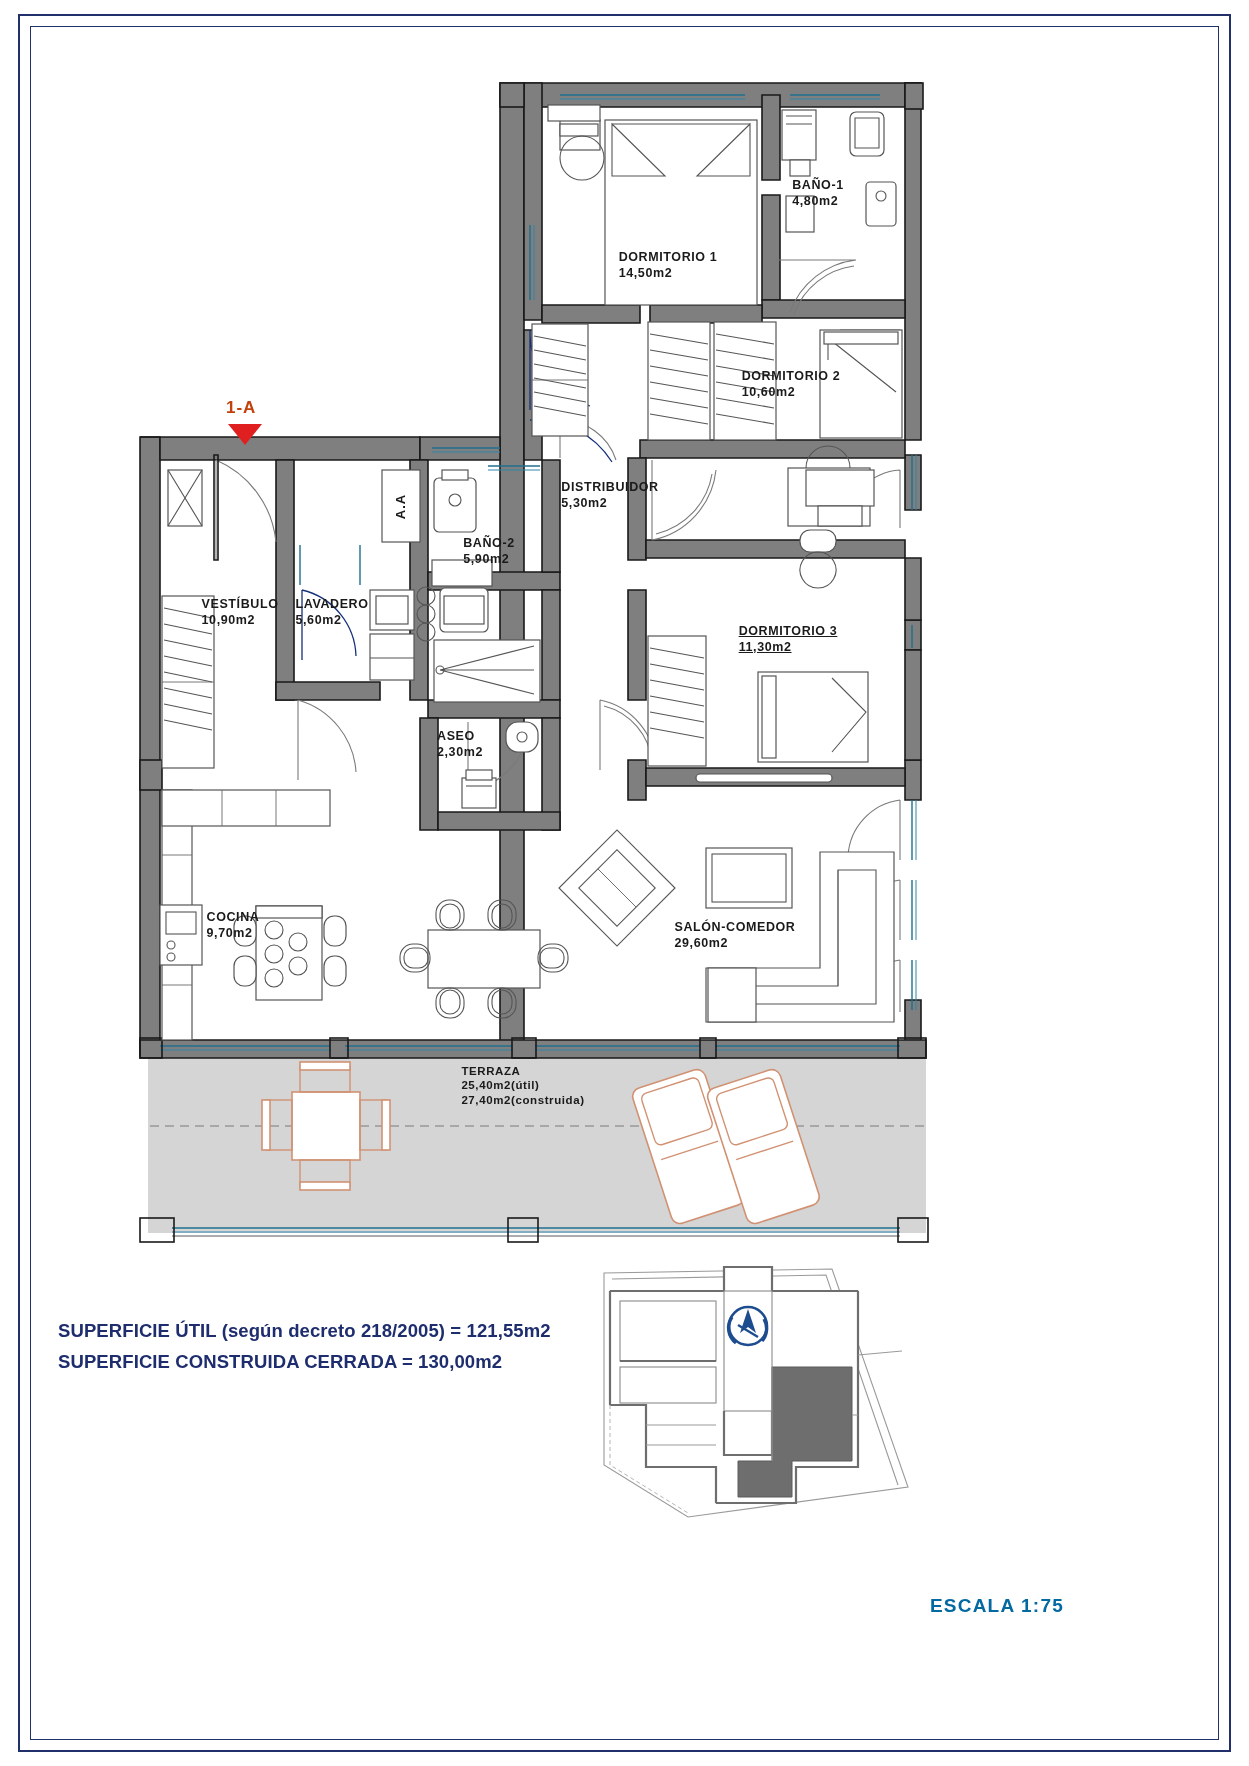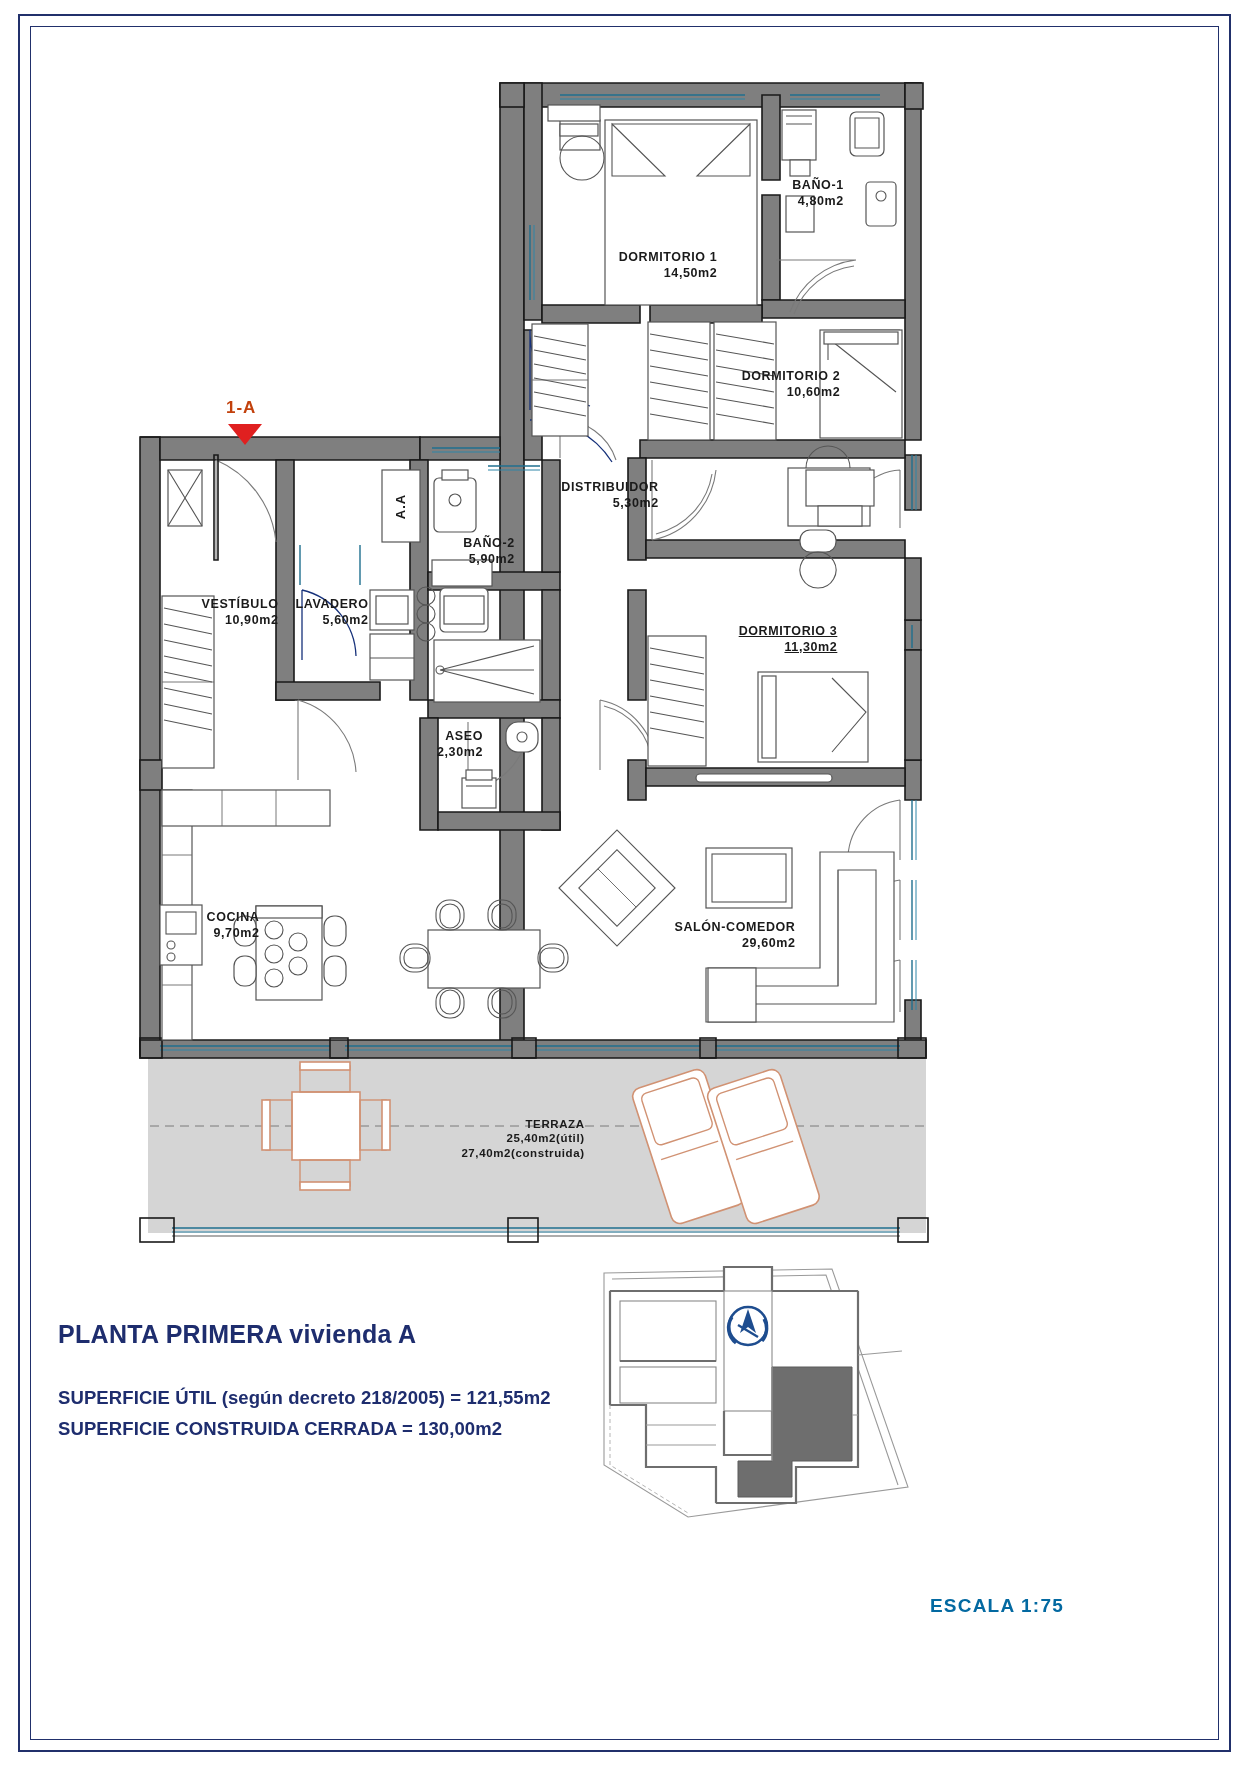--- a/index.html
+++ b/index.html
@@ -38,21 +38,21 @@
     display: block;
   }
   #plan-wrap {
     position: absolute;
     left: 0; top: 0;
     width: 1249px; height: 1290px;
   }
   
   .room-label {
     position: absolute;
-    text-align: right;
+    text-align: left;
     font-family: "Liberation Sans", sans-serif;
     font-size: 12.5px;
     font-weight: 700;
     letter-spacing: 0.6px;
     color: #1a1a1a;
     line-height: 1.25;
     white-space: nowrap;
     transform: translateX(-50%);
     pointer-events: none;
   }
@@ -559,21 +559,21 @@
   </div>
   <div class="room-label" style="left:233px; top:910px;">
     <span class="rl-name">COCINA</span>
     <span class="rl-area">9,70m2</span>
   </div>
   <div class="room-label" style="left:735px; top:920px;">
     <span class="rl-name">SALÓN-COMEDOR</span>
     <span class="rl-area">29,60m2</span>
   </div>
 
-  <div class="room-label small" style="left:523px; top:1117px;">
+  <div class="room-label small" style="left:523px; top:1064px;">
     <span class="rl-name">TERRAZA</span>
     <span class="rl-area">25,40m2(útil)</span>
     <span class="rl-area">27,40m2(construida)</span>
   </div>
 
   <div id="aa-label">
     <span>A.A</span>
   </div>
 
   <div id="marker-1a">1-A</div>
@@ -617,20 +617,19 @@
         <circle cx="152" cy="71" r="19" fill="#ffffff" stroke="#1e4d8f" stroke-width="2.6"></circle>
         <path d="M152,54 L160,78 L152,72 L144,78 Z" fill="#1e4d8f"></path>
         <path d="M136,62 A19,19 0 0,0 140,88" fill="none" stroke="#1e4d8f" stroke-width="3.4"></path>
         <path d="M166,86 A19,19 0 0,0 168,64" fill="none" stroke="#1e4d8f" stroke-width="3.4"></path>
         <path d="M142,70 L162,82" stroke="#1e4d8f" stroke-width="2.4" fill="none"></path>
       </g>
     </svg>
   </div>
 
   <div id="titleblock">
-    <div id="plan-title">PLANTA PRIMERA vivienda A</div>
     <div class="surf-line">SUPERFICIE ÚTIL (según decreto 218/2005) = 121,55m2</div>
     <div class="surf-line">SUPERFICIE CONSTRUIDA CERRADA = 130,00m2</div>
   </div>
 
   <div id="escala">ESCALA  1:75</div>
 
 </div>
 
 </body></html>

